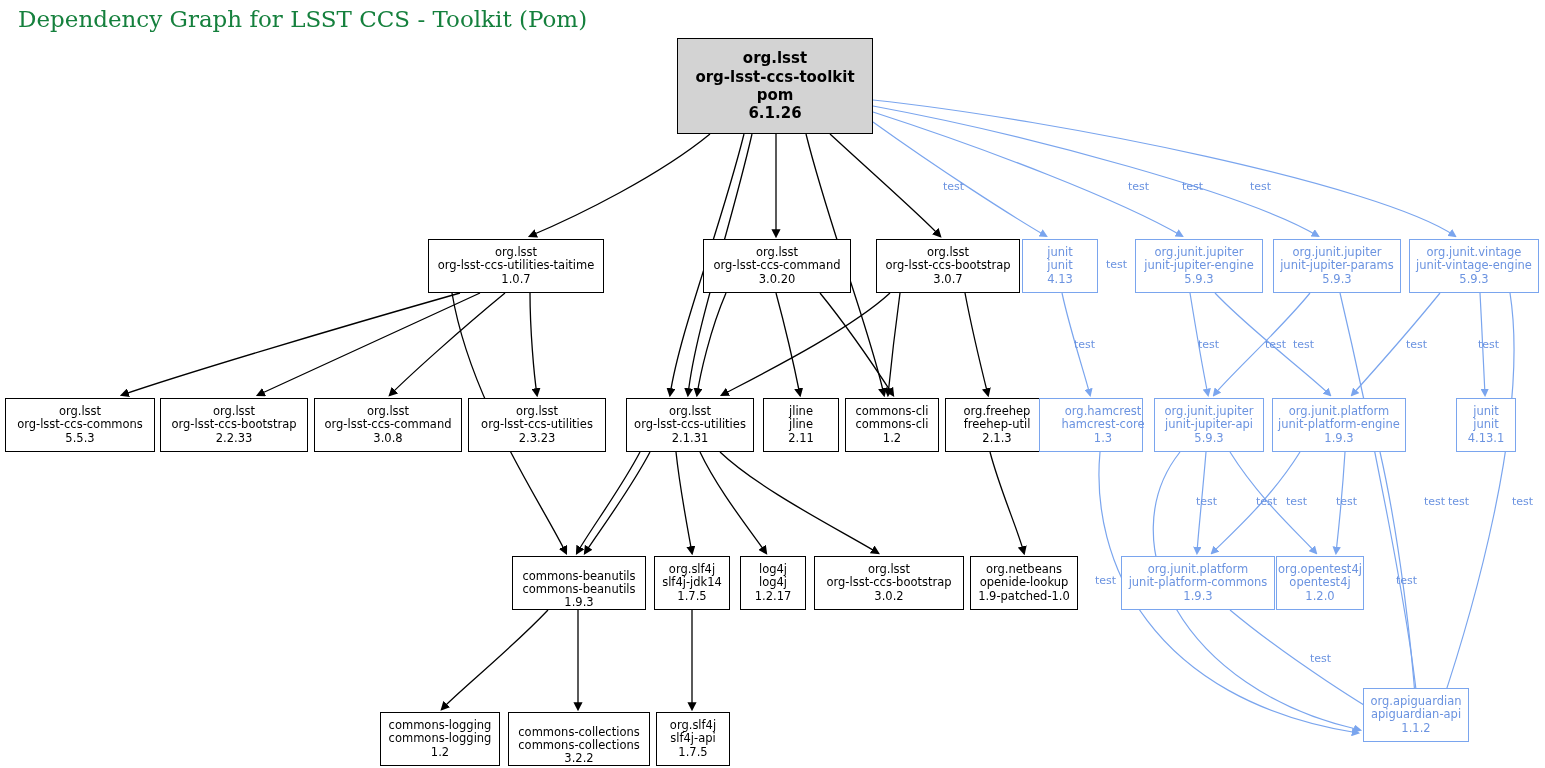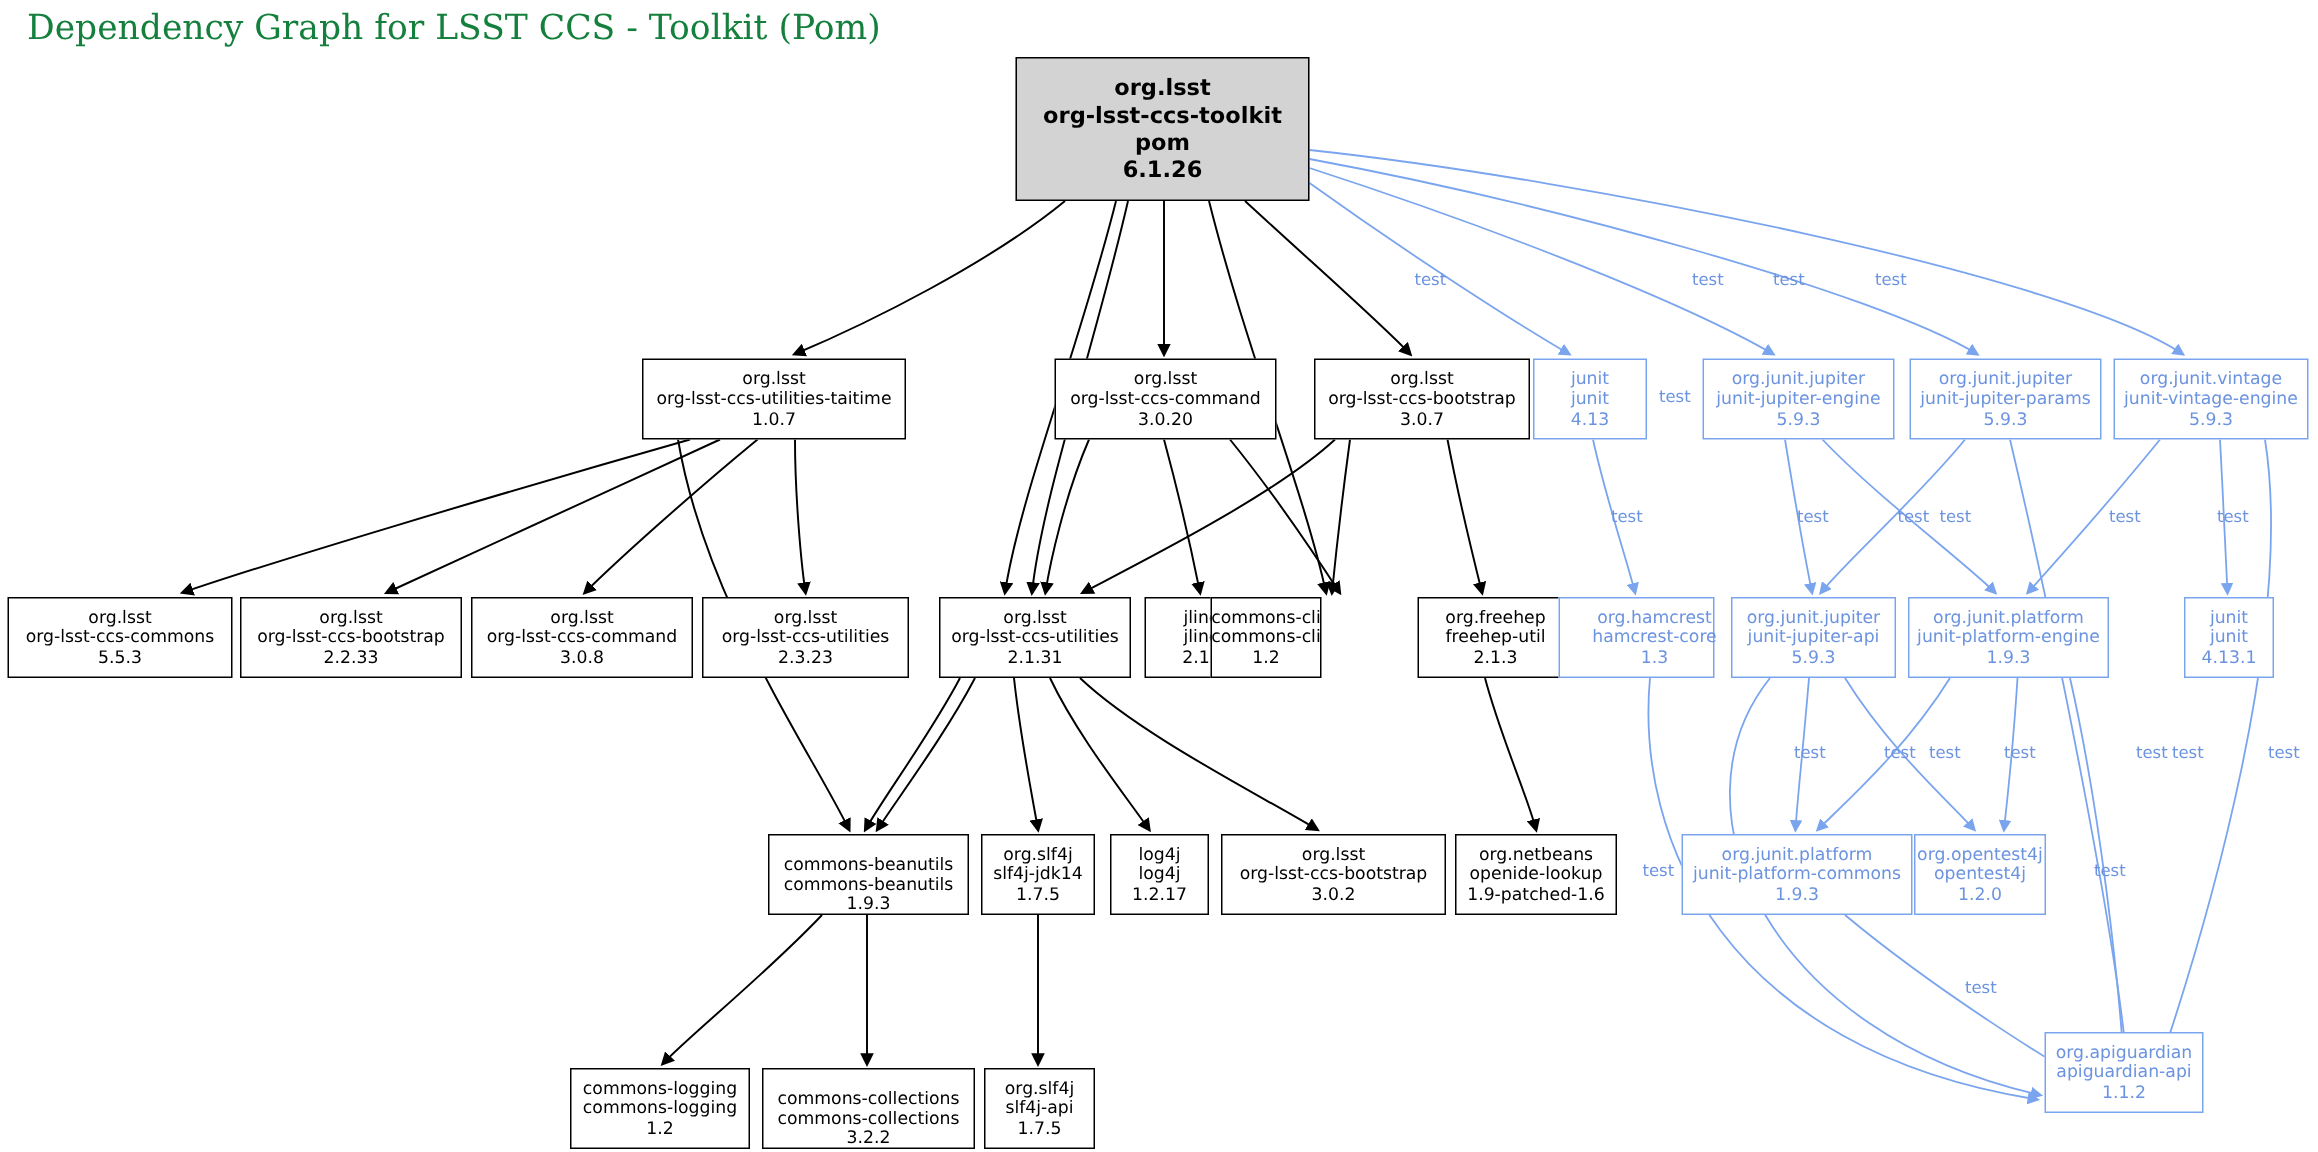--- a/index.html
+++ b/index.html
@@ -151,21 +151,21 @@
       <div class="node compile" style="left: 626px; top: 398px; width: 128px; height: 54px;">
         <span class="ln">org.lsst</span>
         <span class="ln">org-lsst-ccs-utilities</span>
         <span class="ln">2.1.31</span>
       </div>
       <div class="node compile" style="left: 763px; top: 398px; width: 76px; height: 54px;">
         <span class="ln">jline</span>
         <span class="ln">jline</span>
         <span class="ln">2.11</span>
       </div>
-      <div class="node compile" style="left: 807px; top: 398px; width: 74px; height: 54px;">
+      <div class="node compile" style="left: 845px; top: 398px; width: 94px; height: 54px;">
         <span class="ln">commons-cli</span>
         <span class="ln">commons-cli</span>
         <span class="ln">1.2</span>
       </div>
       <div class="node compile" style="left: 945px; top: 398px; width: 104px; height: 54px;">
         <span class="ln">org.freehep</span>
         <span class="ln">freehep-util</span>
         <span class="ln">2.1.3</span>
       </div>
       <div class="node test" style="left: 1039px; top: 398px; width: 104px; height: 54px; padding-left: 24px;">
@@ -204,21 +204,21 @@
         <span class="ln">1.2.17</span>
       </div>
       <div class="node compile" style="left: 814px; top: 556px; width: 150px; height: 54px;">
         <span class="ln">org.lsst</span>
         <span class="ln">org-lsst-ccs-bootstrap</span>
         <span class="ln">3.0.2</span>
       </div>
       <div class="node compile" style="left: 970px; top: 556px; width: 108px; height: 54px;">
         <span class="ln">org.netbeans</span>
         <span class="ln">openide-lookup</span>
-        <span class="ln">1.9-patched-1.6</span>
+        <span class="ln">1.9-patched-1.0</span>
       </div>
       <div class="node test" style="left: 1121px; top: 556px; width: 154px; height: 54px;">
         <span class="ln">org.junit.platform</span>
         <span class="ln">junit-platform-commons</span>
         <span class="ln">1.9.3</span>
       </div>
       <div class="node test" style="left: 1276px; top: 556px; width: 88px; height: 54px;">
         <span class="ln">org.opentest4j</span>
         <span class="ln">opentest4j</span>
         <span class="ln">1.2.0</span>

